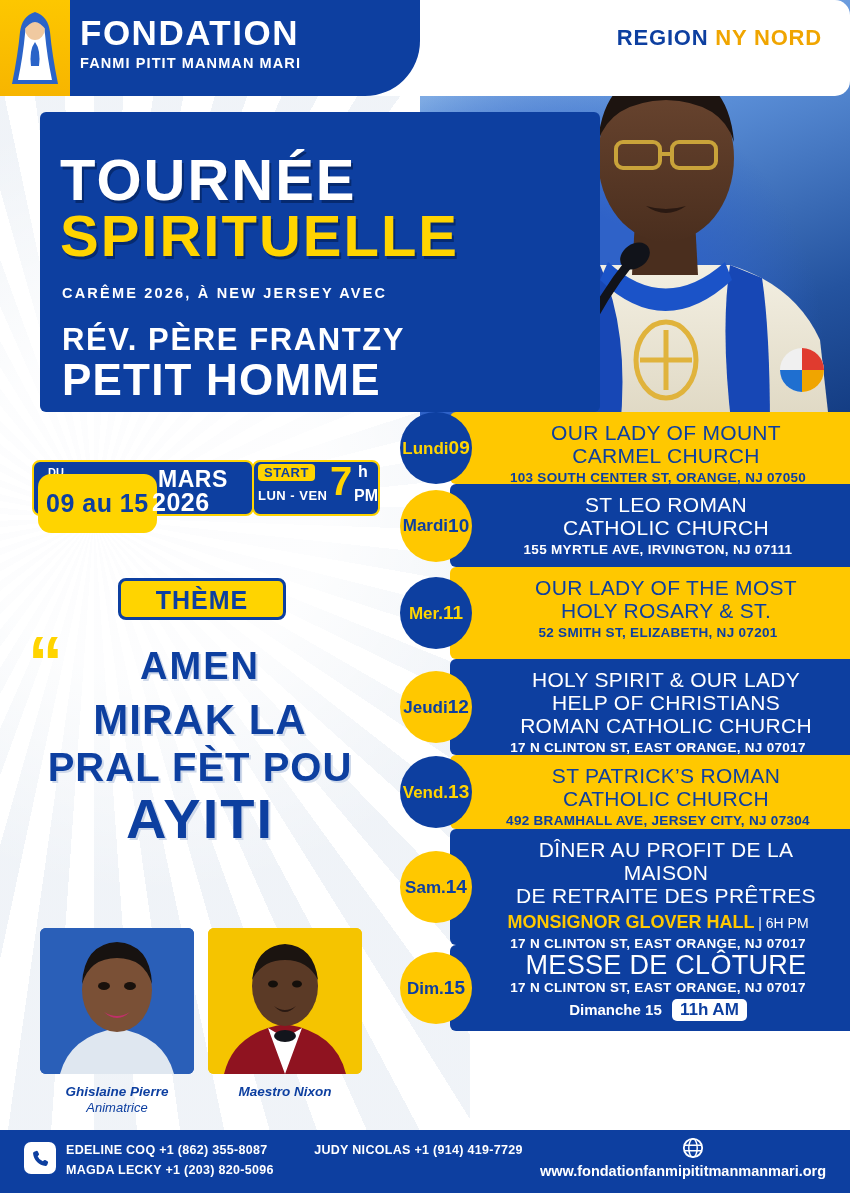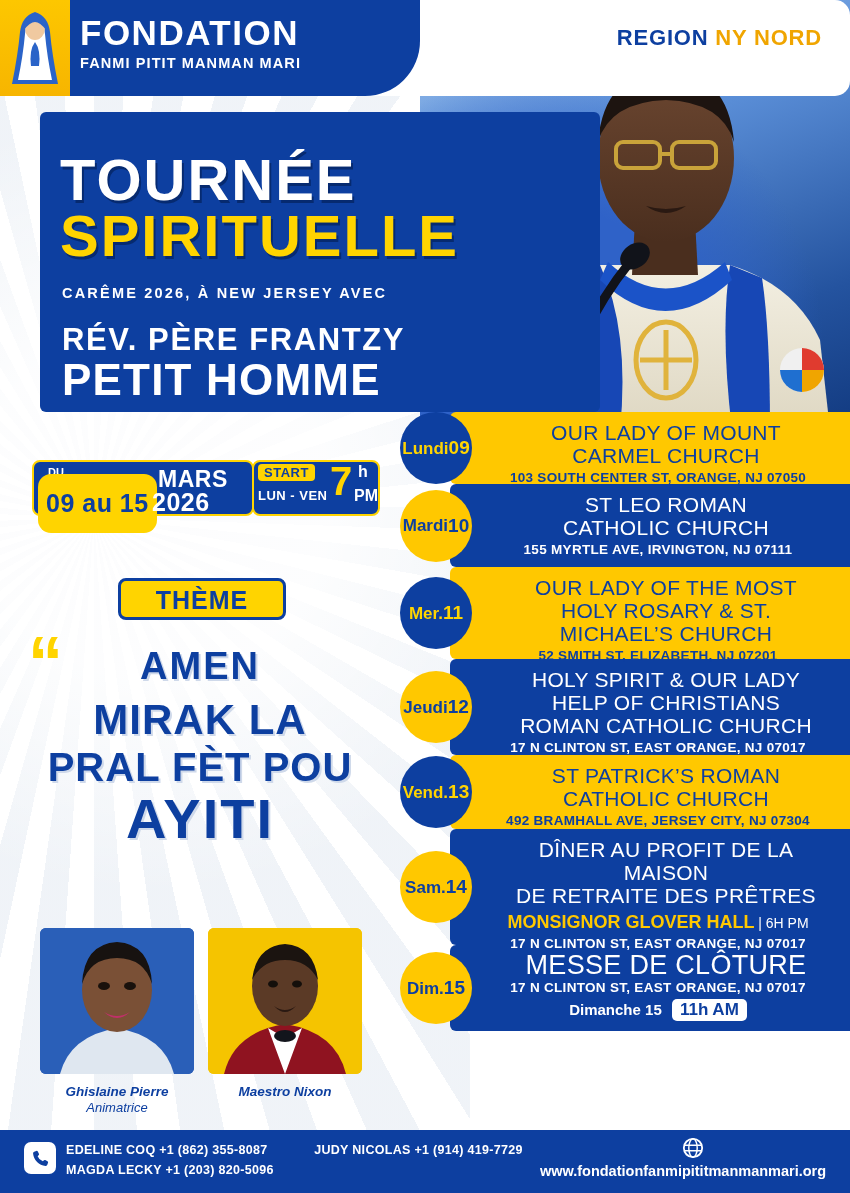--- a/index.html
+++ b/index.html
@@ -420,21 +420,20 @@
 
     <div class="row" style="height:92px;">
       <div class="bar gold"></div>
       <div class="daybubble blue">
         <span class="dw">Mer.</span>
         <span class="dn">11</span>
       </div>
       <div class="rowtext gold-txt">
         <div class="t1">OUR LADY OF THE MOST</div>
         <div class="t1">HOLY ROSARY &amp; ST.</div>
-        <div class="t1">MICHAEL’S CHURCH</div>
         <div class="addr">52 SMITH ST, ELIZABETH, NJ 07201</div>
       </div>
     </div>
 
     <div class="row" style="height:96px;">
       <div class="bar blue"></div>
       <div class="daybubble gold">
         <span class="dw">Jeudi</span>
         <span class="dn">12</span>
       </div>

